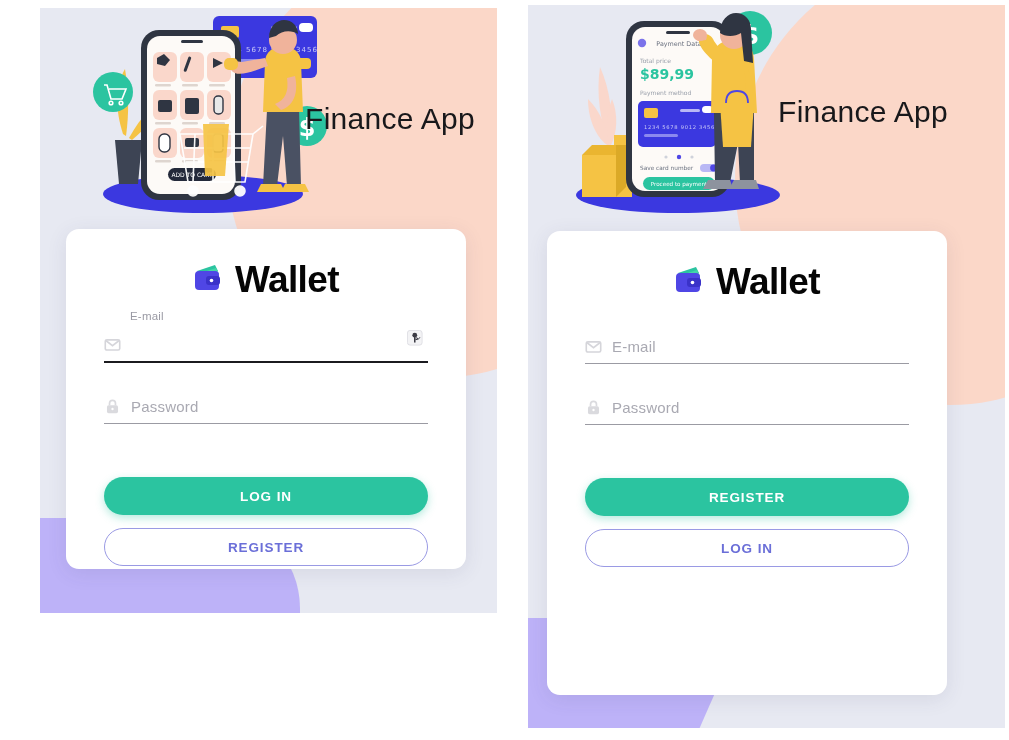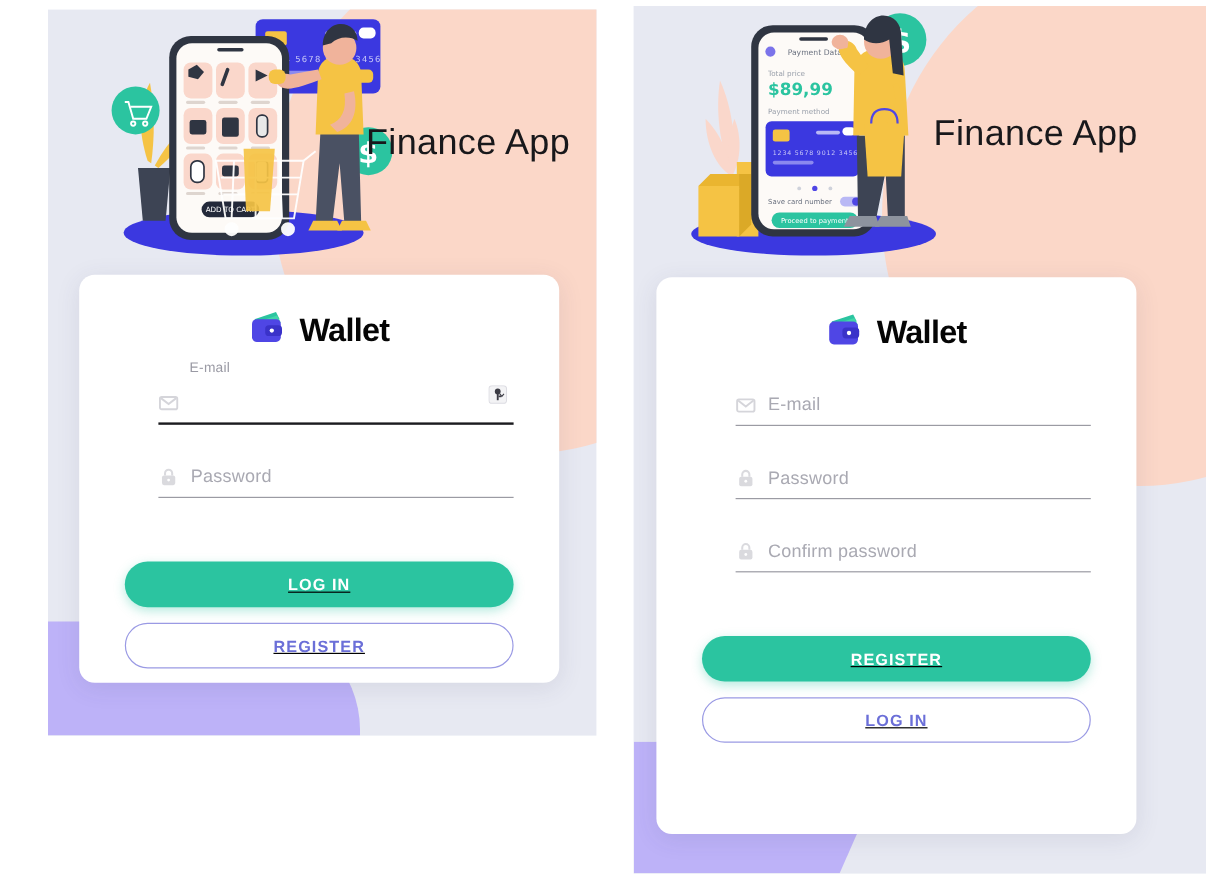--- a/index.html
+++ b/index.html
@@ -83,28 +83,28 @@
   }
   #card-login{ left:26px; top:221px; width:400px; height:340px; }
   #card-register{ left:19px; top:226px; width:400px; height:464px; }
 
   .brand{
     display:flex; align-items:center; justify-content:center;
     gap:12px;
     margin-top:30px;
   }
   .brand-name{
-    font-size:27px;
+    font-size:37px;
     font-weight:900;
     color:#050505;
     letter-spacing:-0.6px;
   }
 
   
-  .fields{ padding:0 38px;margin-left:28px; }
+  .fields{ padding:0 38px; }
   .field{
     position:relative;
     margin-top:26px;
     height:34px;
     border-bottom:1.6px solid #9b9ba3;
     display:flex; align-items:center;
     gap:10px;
   }
   .field.focused{ border-bottom:2px solid #1b1b1f; }
   .field .f-icon{
@@ -126,21 +126,21 @@
     letter-spacing:.2px;
   }
   .pw-key{
     position:absolute; right:2px; top:3px;
     width:19px;height:19px;
     border-radius:3px;
     display:flex;align-items:center;justify-content:center;
   }
 
   
-  .btns{ padding:17px 38px;text-decoration:underline; }
+  .btns{ padding:17px 38px; }
   .btn{
     display:flex;align-items:center;justify-content:center;
     height:38px;
     border-radius:19px;
     font-size:13.5px;
     font-weight:700;
     letter-spacing:.9px;
     cursor:pointer;
     box-sizing:border-box;
   }
@@ -468,30 +468,20 @@
         <span class="f-icon">
           <svg width="17" height="17" viewBox="0 0 20 20" xmlns="http://www.w3.org/2000/svg">
             <rect x="3.5" y="8.5" width="13" height="9.5" rx="2" fill="#bcbcc4"></rect>
             <path d="M6.5 8.5 V6.3 a3.5 3.5 0 0 1 7 0 V8.5" fill="none" stroke="#bcbcc4" stroke-width="2"></path>
             <circle cx="10" cy="13" r="1.4" fill="#ffffff"></circle>
           </svg>
         </span>
         <span class="f-text">Password</span>
       </div>
 
-      <div class="field">
-        <span class="f-icon">
-          <svg width="17" height="17" viewBox="0 0 20 20" xmlns="http://www.w3.org/2000/svg">
-            <rect x="3.5" y="8.5" width="13" height="9.5" rx="2" fill="#bcbcc4"></rect>
-            <path d="M6.5 8.5 V6.3 a3.5 3.5 0 0 1 7 0 V8.5" fill="none" stroke="#bcbcc4" stroke-width="2"></path>
-            <circle cx="10" cy="13" r="1.4" fill="#ffffff"></circle>
-          </svg>
-        </span>
-        <span class="f-text">Confirm password</span>
-      </div>
 
 
     </div>
 
     <div class="btns">
       <div class="btn btn-primary">REGISTER</div>
       <div class="btn btn-outline">LOG IN</div>
     </div>
 
   </div>

